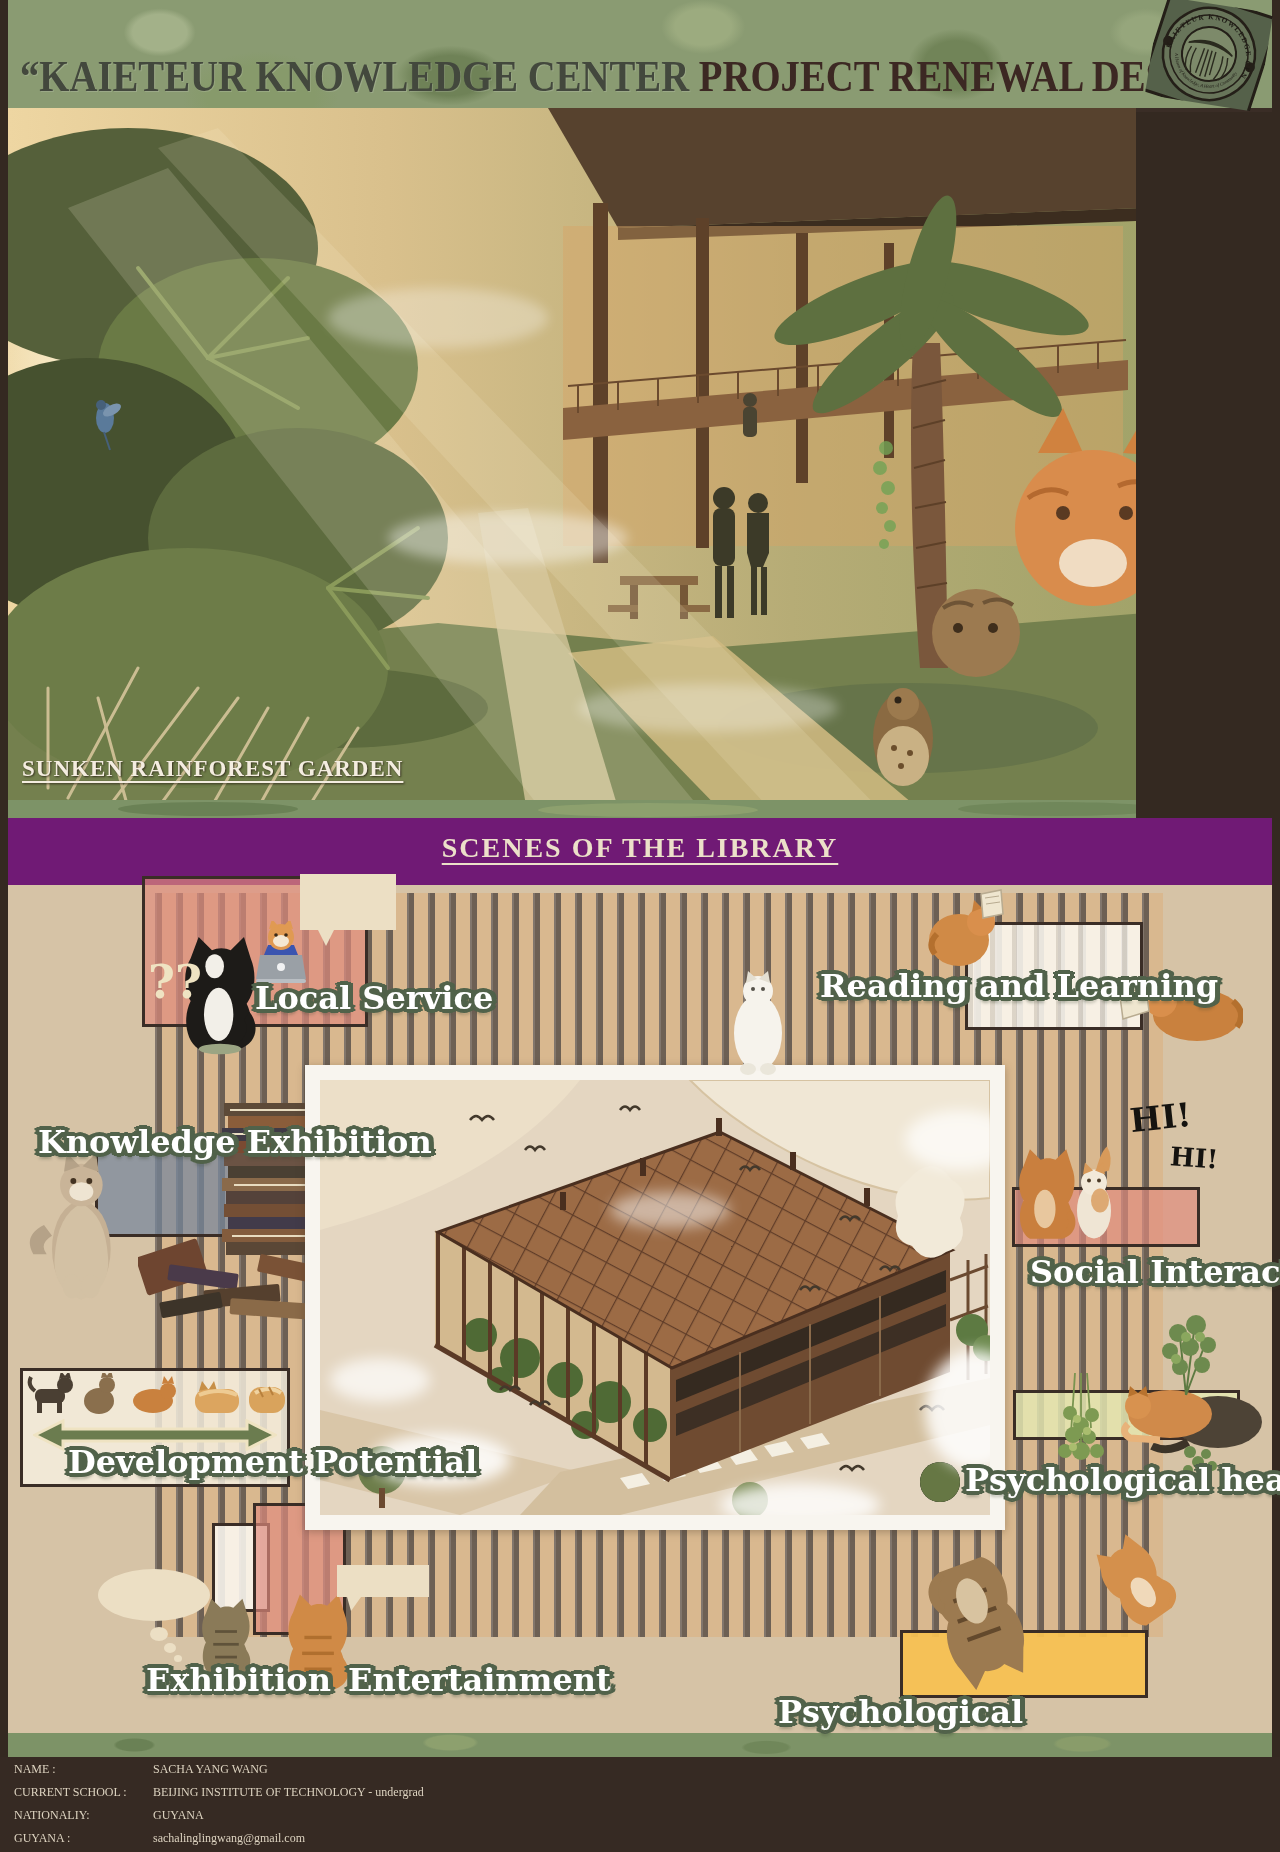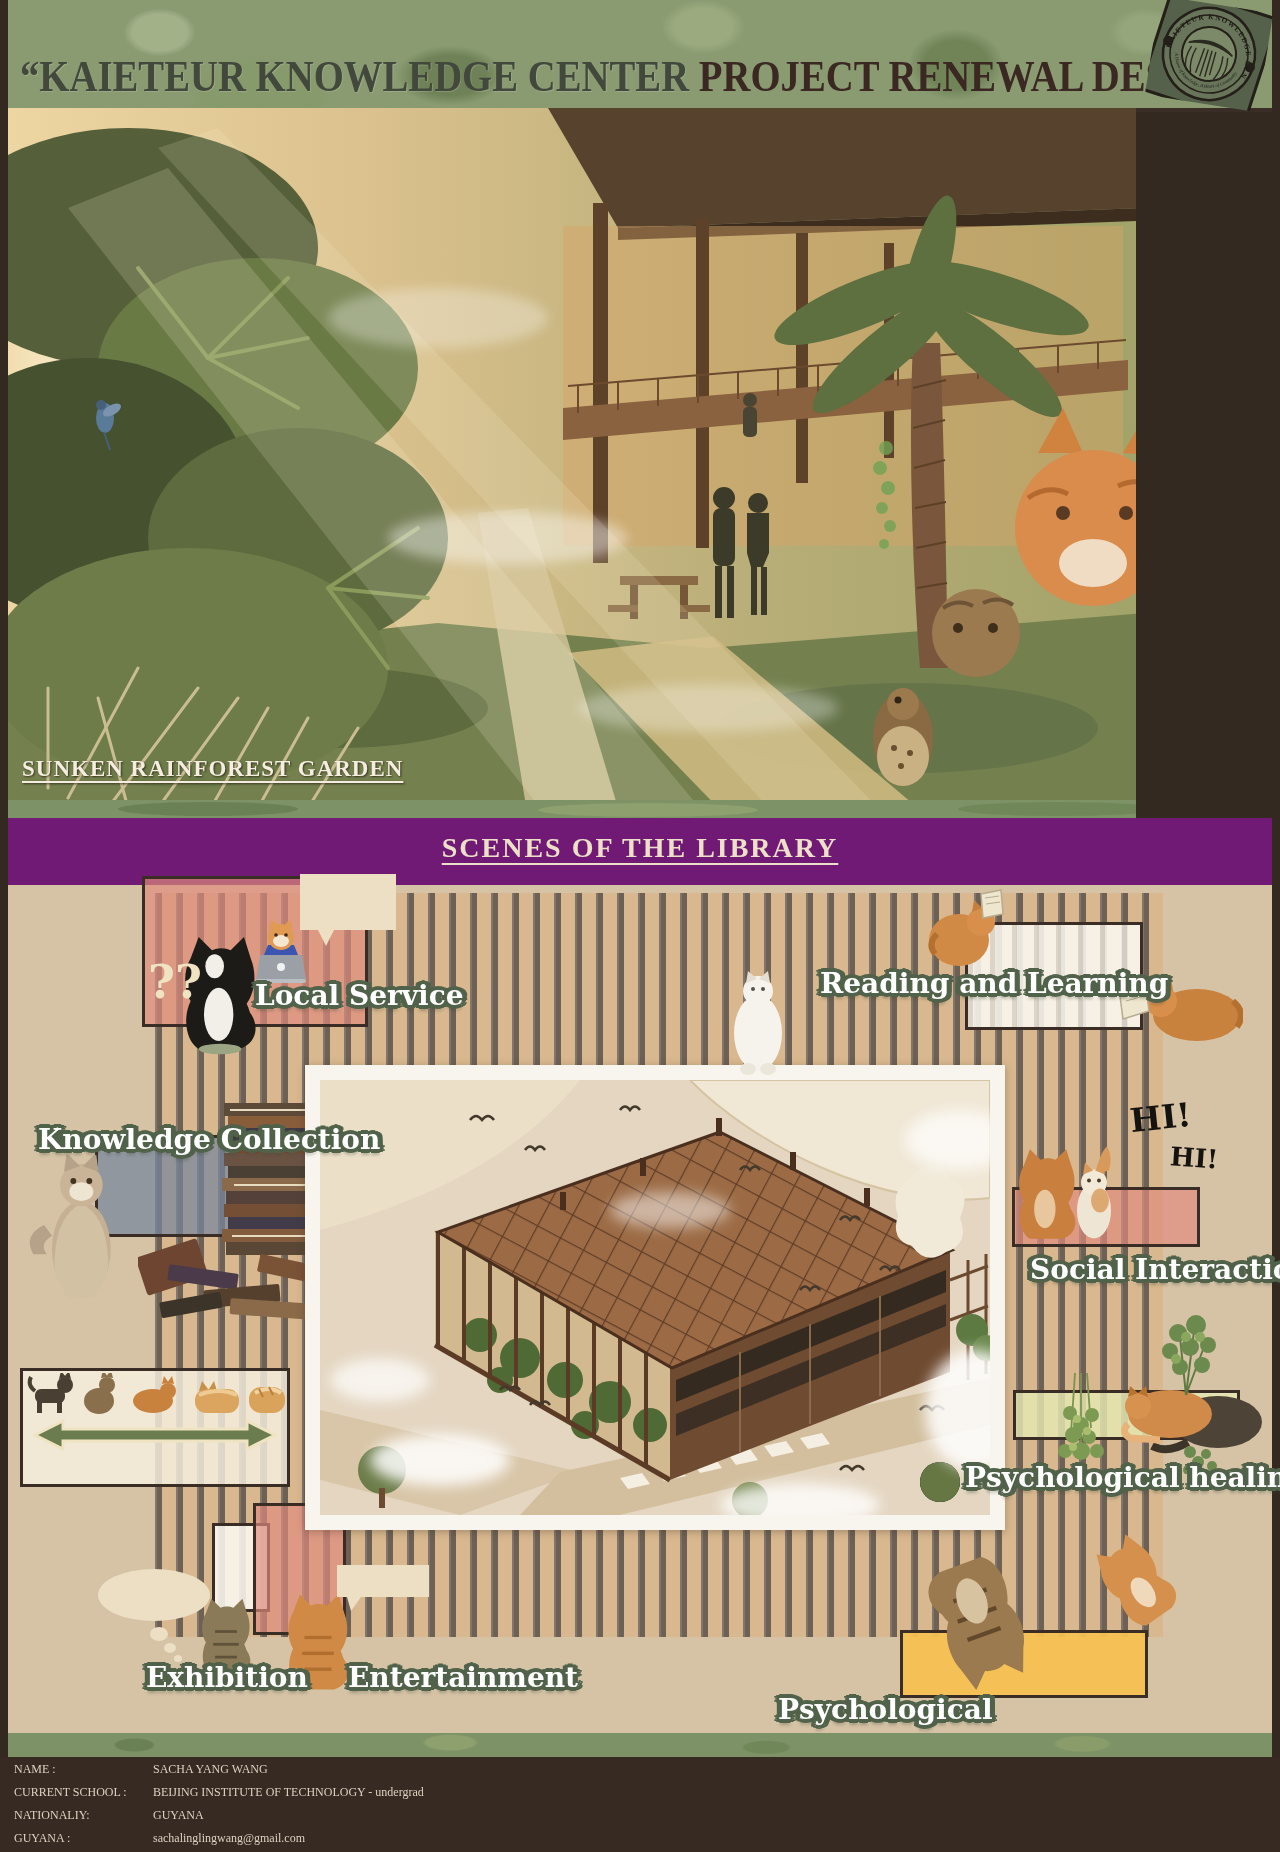--- a/index.html
+++ b/index.html
@@ -40,21 +40,21 @@
   .pink{background:rgba(224,139,125,.68);}
   .slate{background:rgba(118,134,156,.72);}
   .palegreen{background:rgba(229,233,178,.82);}
   .yellow{background:rgba(247,193,82,.95);}
   .whitepanel{background:rgba(250,247,240,.88);}
   .whitepanel .inner-stripes{position:absolute;inset:0;
       background:repeating-linear-gradient(90deg, rgba(150,140,125,.28) 0 5px, transparent 5px 22px);}
   .devbox{background:rgba(247,240,224,.82);}
   
   .scene-label{position:absolute;color:#fff;font-family:"DejaVu Serif",serif;font-weight:bold;
-    font-size:28px;white-space:nowrap;z-index:6;
+    font-size:32px;white-space:nowrap;z-index:6;
     text-shadow:-4px 0 0 #51624a,4px 0 0 #51624a,0 -4px 0 #51624a,0 4px 0 #51624a,
       -3px -3px 0 #51624a,3px -3px 0 #51624a,-3px 3px 0 #51624a,3px 3px 0 #51624a,
       -5px 2px 0 #51624a,5px 2px 0 #51624a,-5px -2px 0 #51624a,5px -2px 0 #51624a,
       0 6px 3px rgba(60,70,50,.35);}
   .hi{position:absolute;color:#151310;font-family:"DejaVu Serif",serif;font-weight:bold;z-index:6;}
   .qmarks{position:absolute;color:#efe3c2;font-weight:bold;font-size:46px;z-index:6;
      font-family:"DejaVu Serif",serif;}
   .bubble{position:absolute;background:#ecdfc4;z-index:5;}
   .bubble .tail{position:absolute;width:0;height:0;border-style:solid;}
   .thought{position:absolute;background:#ead;z-index:5;}
@@ -393,21 +393,21 @@
         <line x1="96" y1="84" x2="188" y2="84"></line>
           <line x1="94" y1="135" x2="188" y2="135"></line>
       </g>
       <rect x="2" y="146" width="64" height="40" rx="3" fill="#6e4530" transform="rotate(-18 34 166)"></rect>
       <rect x="30" y="168" width="70" height="16" rx="2" fill="#4a3a4a" transform="rotate(8 65 176)"></rect>
       <rect x="66" y="186" width="76" height="18" rx="2" fill="#55402e" transform="rotate(-5 104 195)"></rect>
       <rect x="120" y="160" width="72" height="18" rx="2" fill="#7a5236" transform="rotate(12 156 169)"></rect>
       <rect x="92" y="200" width="84" height="16" rx="2" fill="#8a6a48" transform="rotate(4 134 208)"></rect>
       <rect x="22" y="196" width="62" height="16" rx="2" fill="#3d3429" transform="rotate(-10 53 204)"></rect>
     </svg>
-    <div class="scene-label" style="left:30px;top:238px;">Knowledge Collection</div>
+    <div class="scene-label" style="left:30px;top:238px;">Knowledge Exhibition</div>
 
     <div class="render">
       <svg width="670" height="435" viewBox="0 0 670 435">
         <defs>
           <pattern id="roofGrid" width="26" height="26" patternTransform="rotate(28)" patternUnits="userSpaceOnUse">
             <rect width="26" height="26" fill="#9c6b45"></rect>
             <line x1="0" y1="0" x2="26" y2="0" stroke="#5f3c28" stroke-width="2.4"></line>
             <line x1="0" y1="0" x2="0" y2="26" stroke="#5f3c28" stroke-width="2.4"></line>
           </pattern>
           <filter id="rsoft">
@@ -643,20 +643,21 @@
           <rect x="222" y="14" width="36" height="26" rx="12" fill="#d9a35c"></rect>
           <path d="M228,20 q14,-8 26,0" stroke="#f0d3a0" stroke-width="4" fill="none"></path>
           <line x1="232" y1="16" x2="236" y2="24" stroke="#b8803c" stroke-width="2"></line>
           <line x1="242" y1="14" x2="246" y2="22" stroke="#b8803c" stroke-width="2"></line>
         </g>
       </svg>
       <svg style="position:absolute;left:10px;top:48px;" width="244" height="32" viewBox="0 0 244 32">
         <polygon points="2,16 30,2 30,10 214,10 214,2 242,16 214,30 214,22 30,22 30,30" fill="#6b7c4f" stroke="#efe3c2" stroke-width="3"></polygon>
       </svg>
     </div>
+    <div class="scene-label" style="left:60px;top:558px;">Development Potential</div>
 
     <div class="box whitepanel" style="left:204px;top:638px;width:58px;height:89px;z-index:3;"></div>
     <div class="box pink" style="left:245px;top:618px;width:93px;height:132px;z-index:3;"></div>
     <div class="thought" style="left:90px;top:684px;width:112px;height:52px;border-radius:50%;background:#ecdfc4;"></div>
     <div class="thought" style="left:142px;top:742px;width:18px;height:14px;border-radius:50%;background:#ecdfc4;"></div>
     <div class="thought" style="left:156px;top:758px;width:12px;height:10px;border-radius:50%;background:#ecdfc4;"></div>
     <div class="thought" style="left:166px;top:770px;width:8px;height:7px;border-radius:50%;background:#ecdfc4;"></div>
     <div class="bubble" style="left:329px;top:680px;width:92px;height:32px;">
       <div class="tail" style="left:10px;top:32px;border-width:14px 10px 0 4px;border-color:#ecdfc4 transparent transparent transparent;"></div>
     </div>

